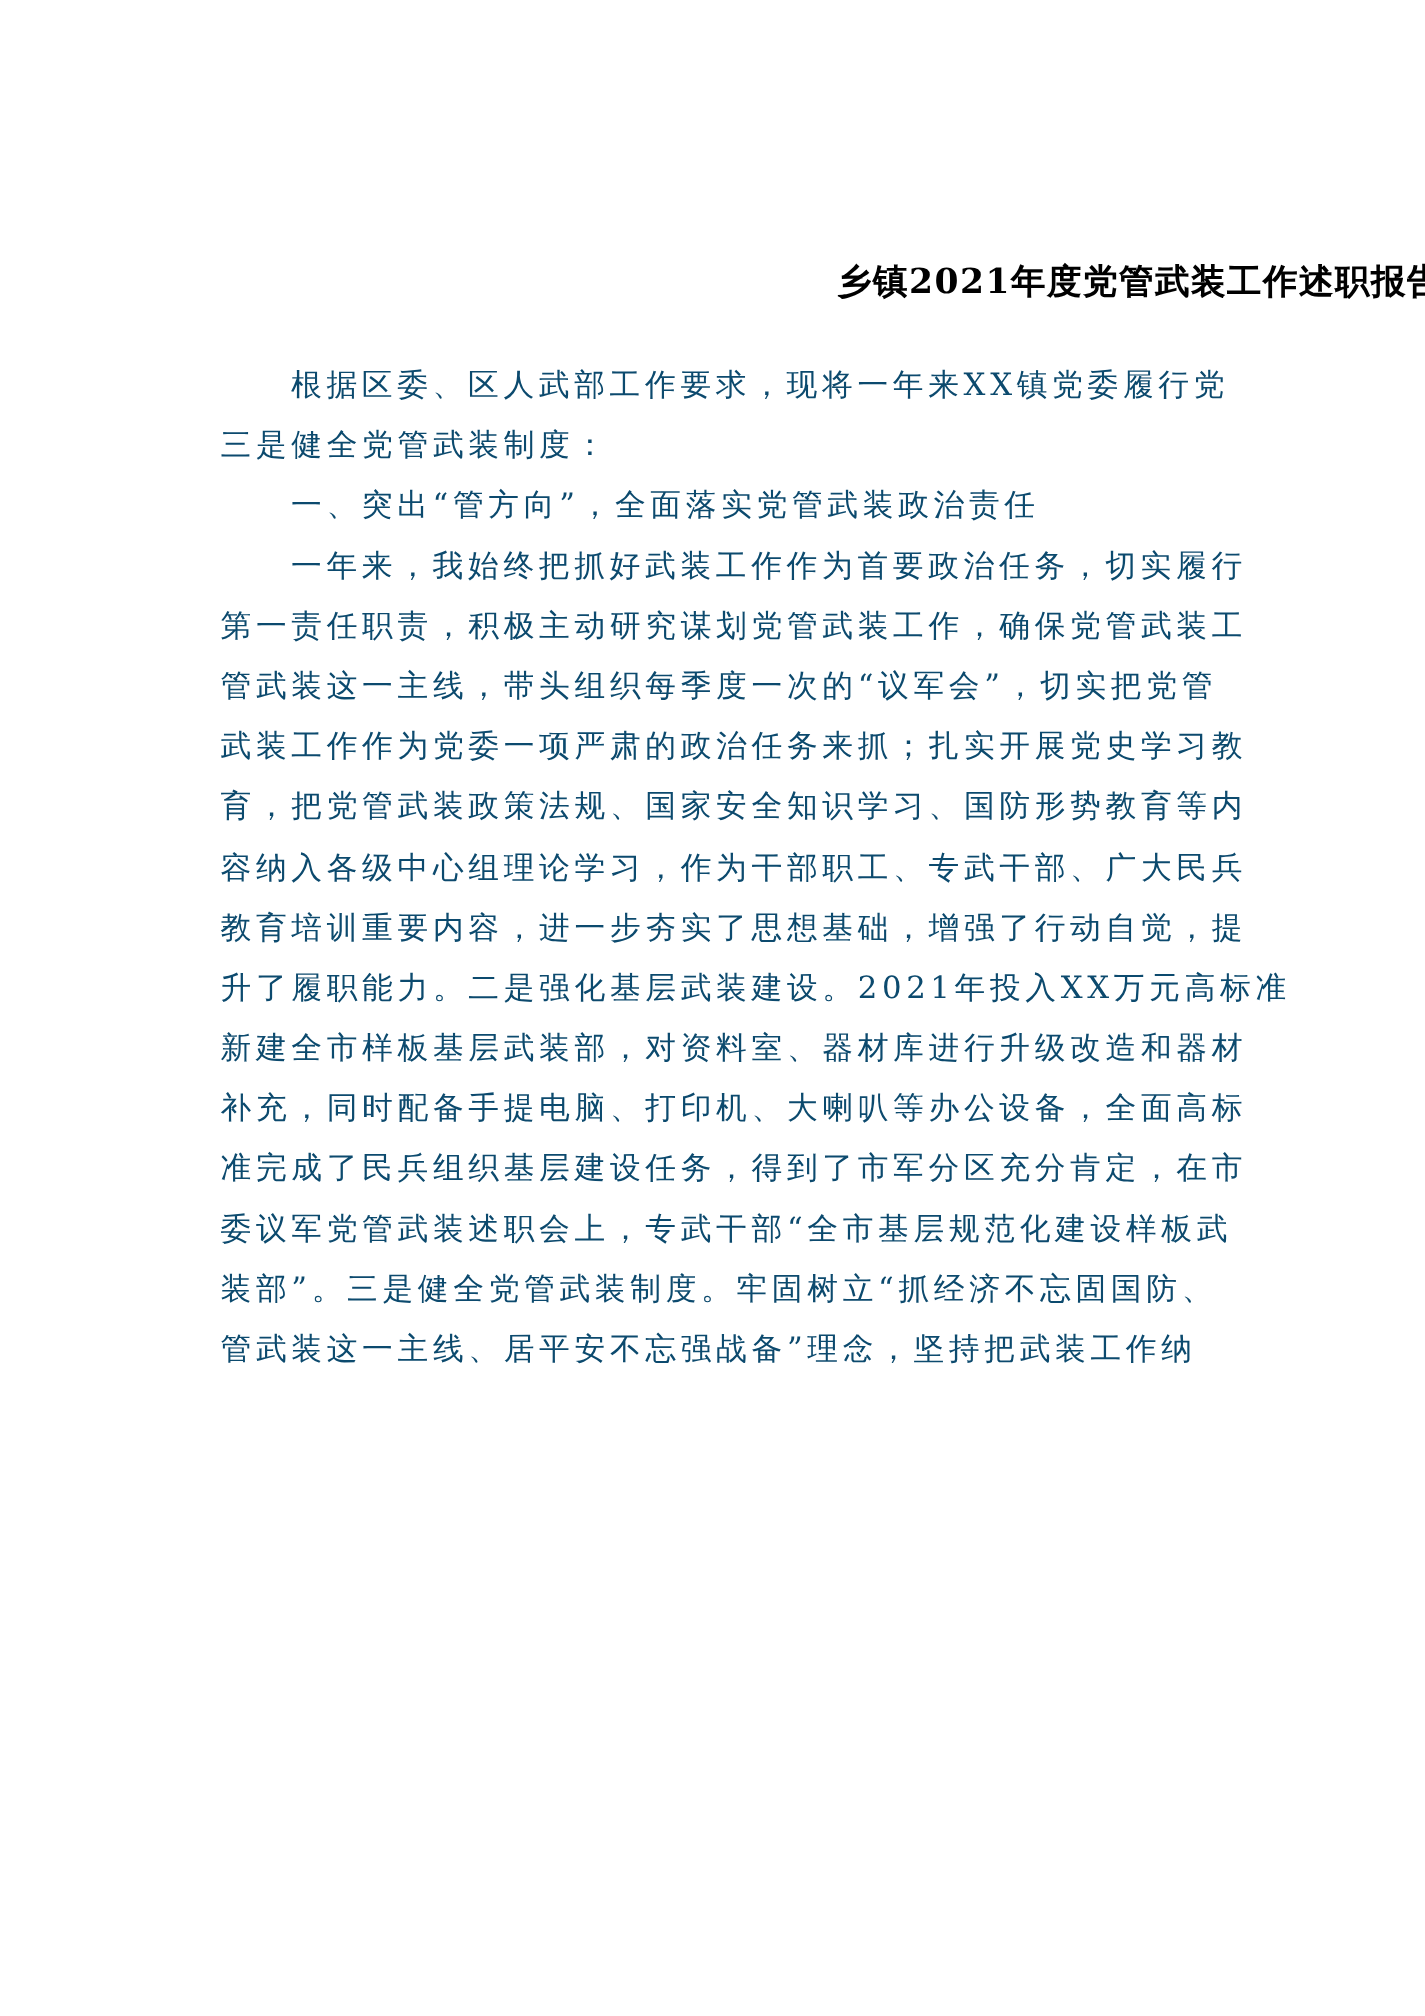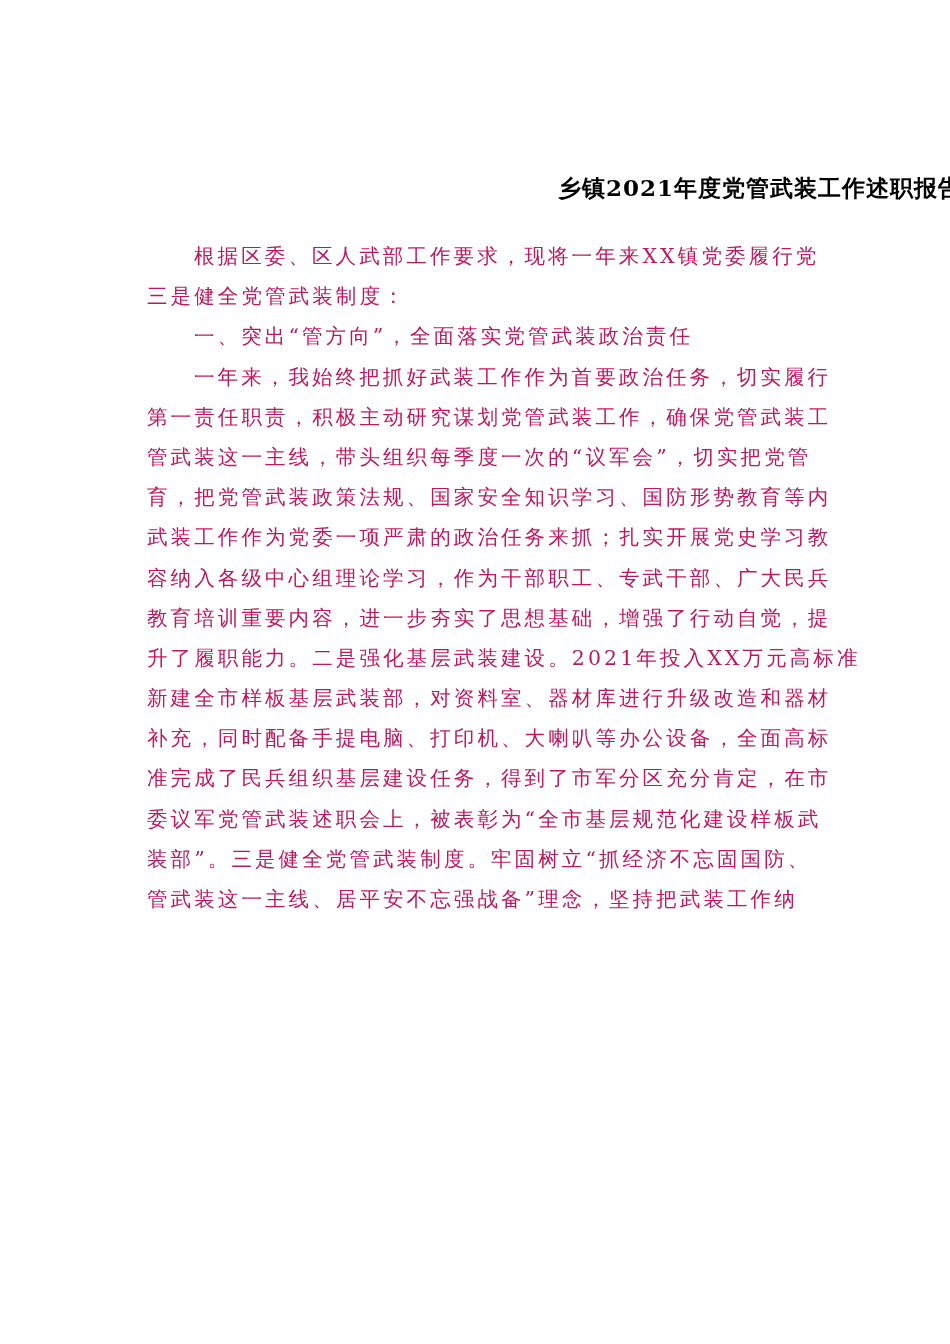--- a/index.html
+++ b/index.html
@@ -41,45 +41,45 @@
       top: 236px;
       left: 147px;
       width: 660px;
     }
     .line {
       height: 40.2px;
       line-height: 40.2px;
       font-size: 20.5px;
       white-space: nowrap;
       letter-spacing: 3.1px;
-      color: #be185d;
+      color: #0c4a6e;
       overflow: visible;
     }
     .line.indent {
       padding-left: 47px;
     }
   </style>
 </head>
 <body>
 
 <div class="page">
   <h1 class="title">乡镇2021年度党管武装工作述职报告</h1>
 
   <div class="body-lines">
     <div class="line indent">根据区委、区人武部工作要求，现将一年来XX镇党委履行党</div>
     <div class="line">三是健全党管武装制度：</div>
     <div class="line indent">一、突出“管方向”，全面落实党管武装政治责任</div>
     <div class="line indent">一年来，我始终把抓好武装工作作为首要政治任务，切实履行</div>
     <div class="line">第一责任职责，积极主动研究谋划党管武装工作，确保党管武装工</div>
     <div class="line">管武装这一主线，带头组织每季度一次的“议军会”，切实把党管</div>
+    <div class="line">武装工作作为党委一项严肃的政治任务来抓；扎实开展党史学习教</div>
     <div class="line">育，把党管武装政策法规、国家安全知识学习、国防形势教育等内</div>
-    <div class="line">武装工作作为党委一项严肃的政治任务来抓；扎实开展党史学习教</div>
     <div class="line">容纳入各级中心组理论学习，作为干部职工、专武干部、广大民兵</div>
     <div class="line">教育培训重要内容，进一步夯实了思想基础，增强了行动自觉，提</div>
     <div class="line">升了履职能力。二是强化基层武装建设。2021年投入XX万元高标准</div>
     <div class="line">新建全市样板基层武装部，对资料室、器材库进行升级改造和器材</div>
     <div class="line">补充，同时配备手提电脑、打印机、大喇叭等办公设备，全面高标</div>
     <div class="line">准完成了民兵组织基层建设任务，得到了市军分区充分肯定，在市</div>
-    <div class="line">委议军党管武装述职会上，被表彰为“全市基层规范化建设样板武</div>
+    <div class="line">委议军党管武装述职会上，专武干部“全市基层规范化建设样板武</div>
     <div class="line">装部”。三是健全党管武装制度。牢固树立“抓经济不忘固国防、</div>
     <div class="line">管武装这一主线、居平安不忘强战备”理念，坚持把武装工作纳</div>
   </div>
 </div>
 
 </body></html>

